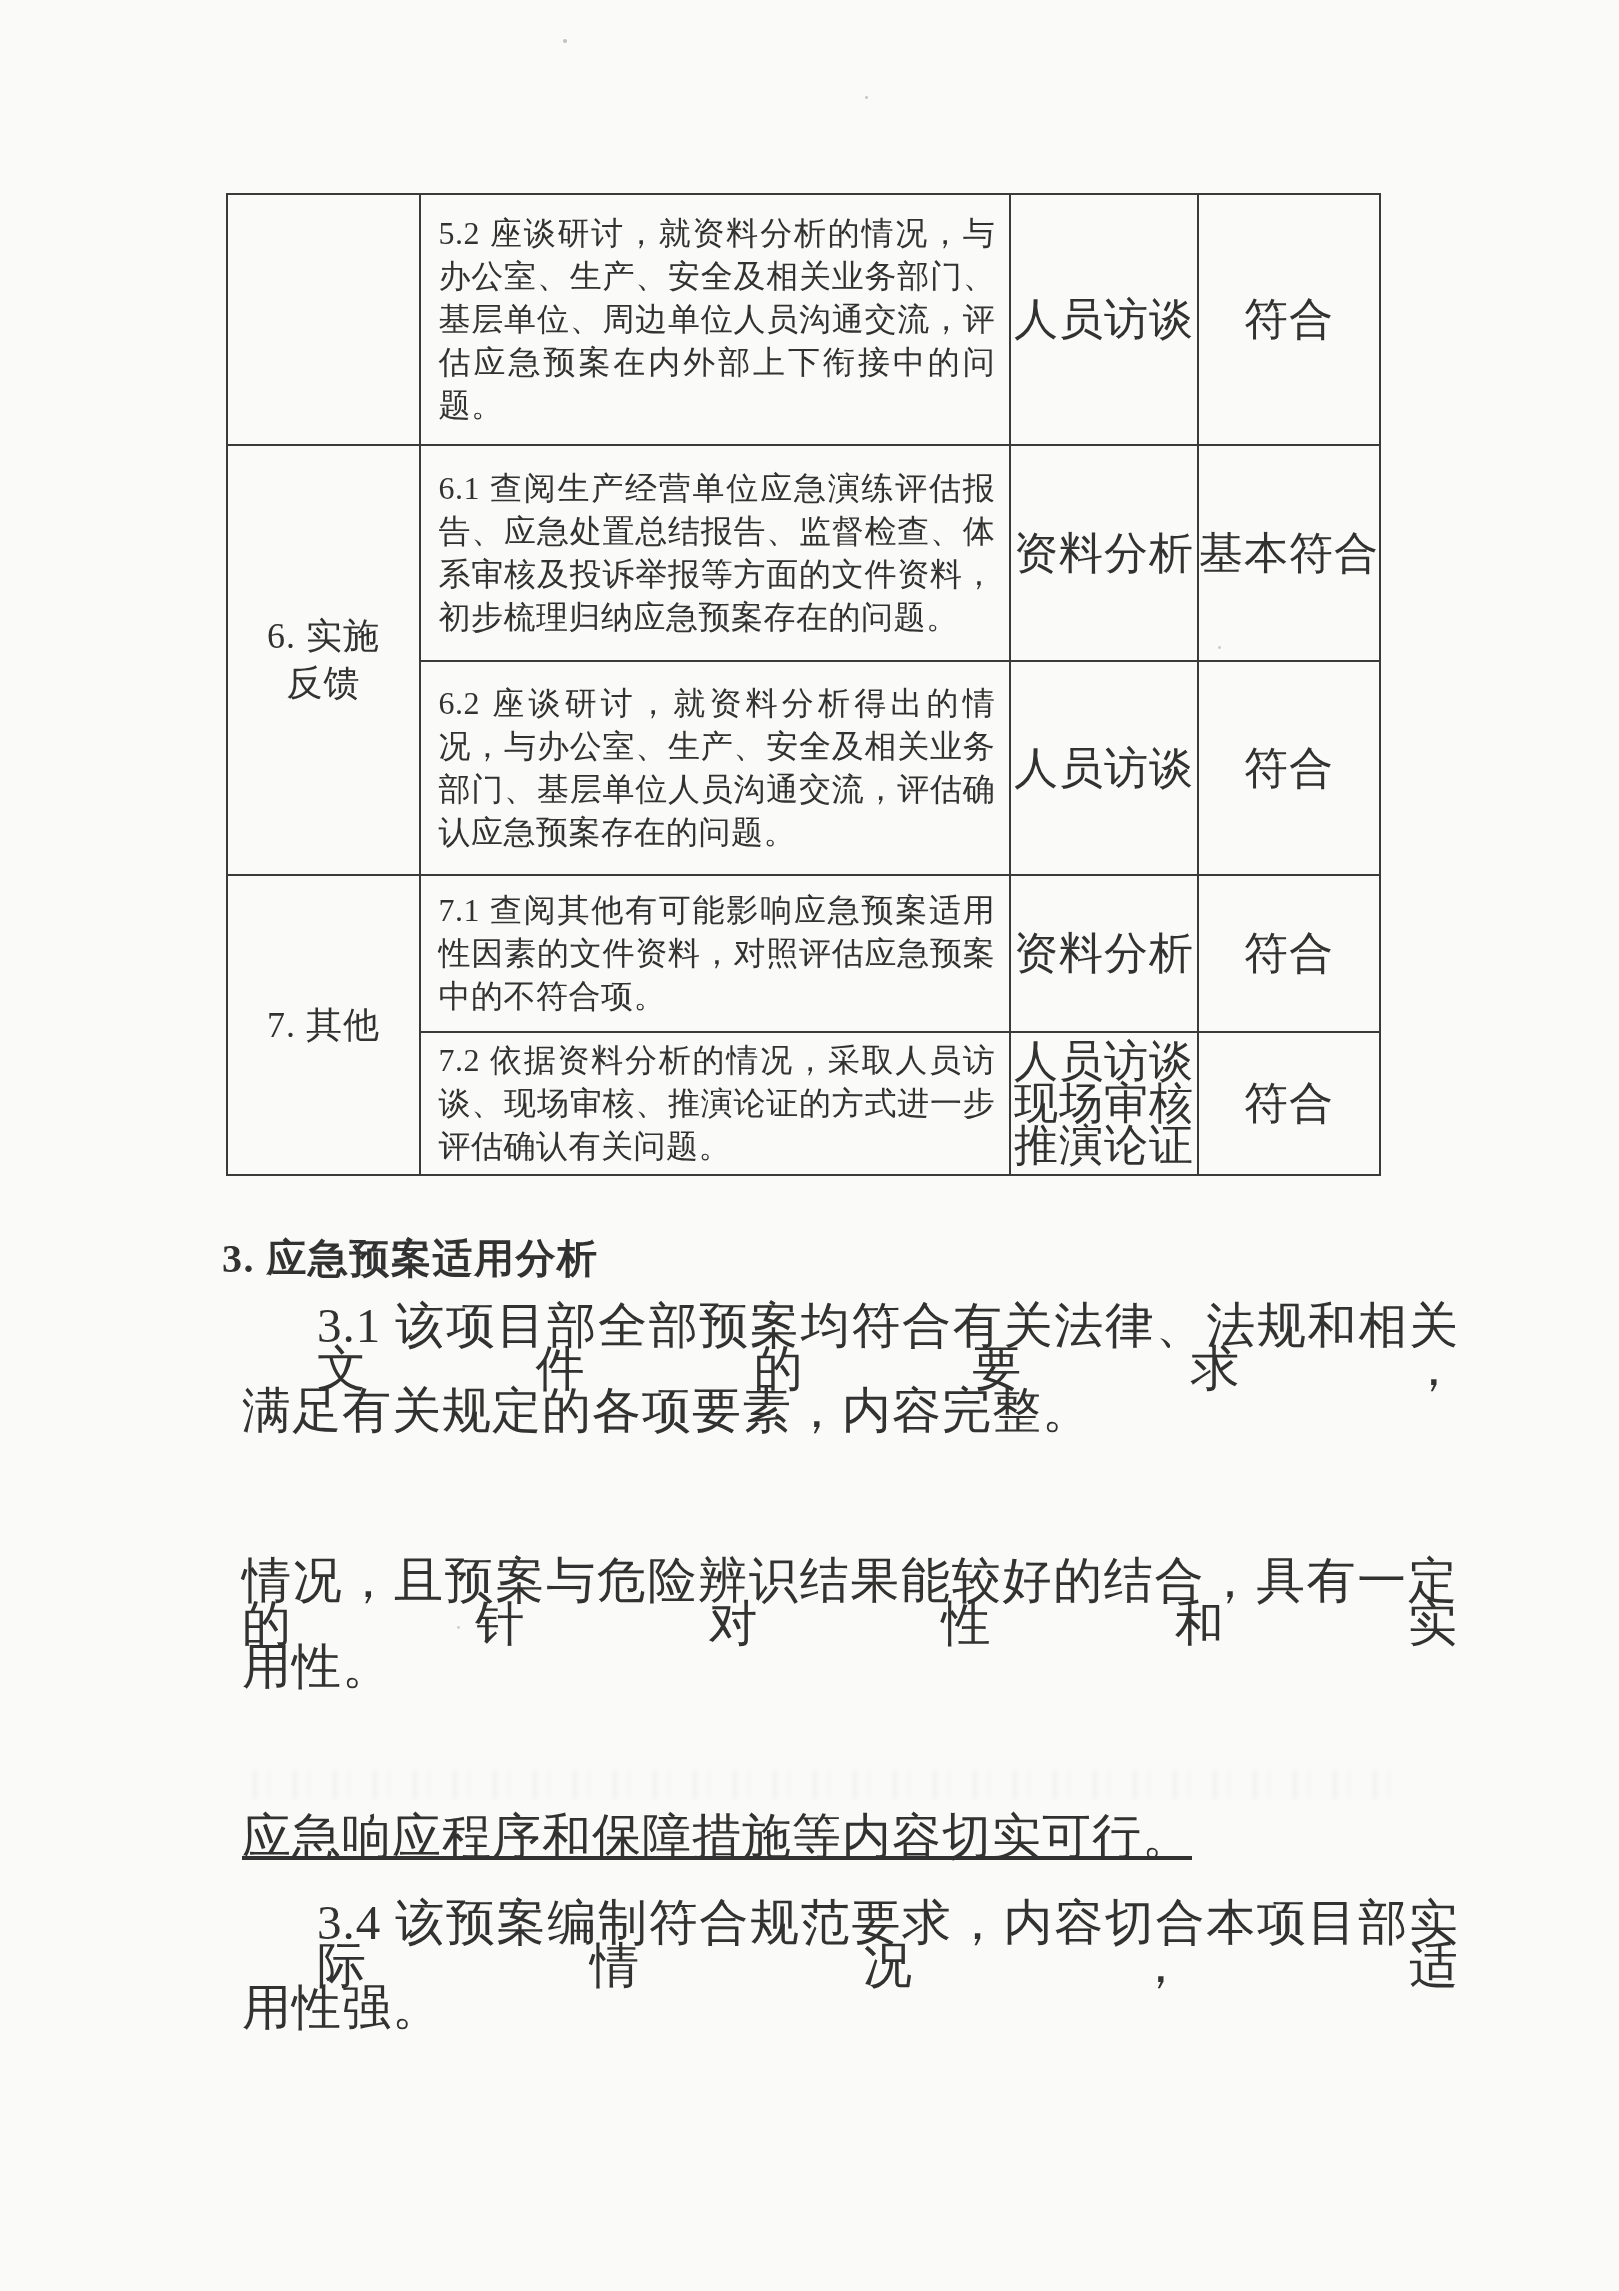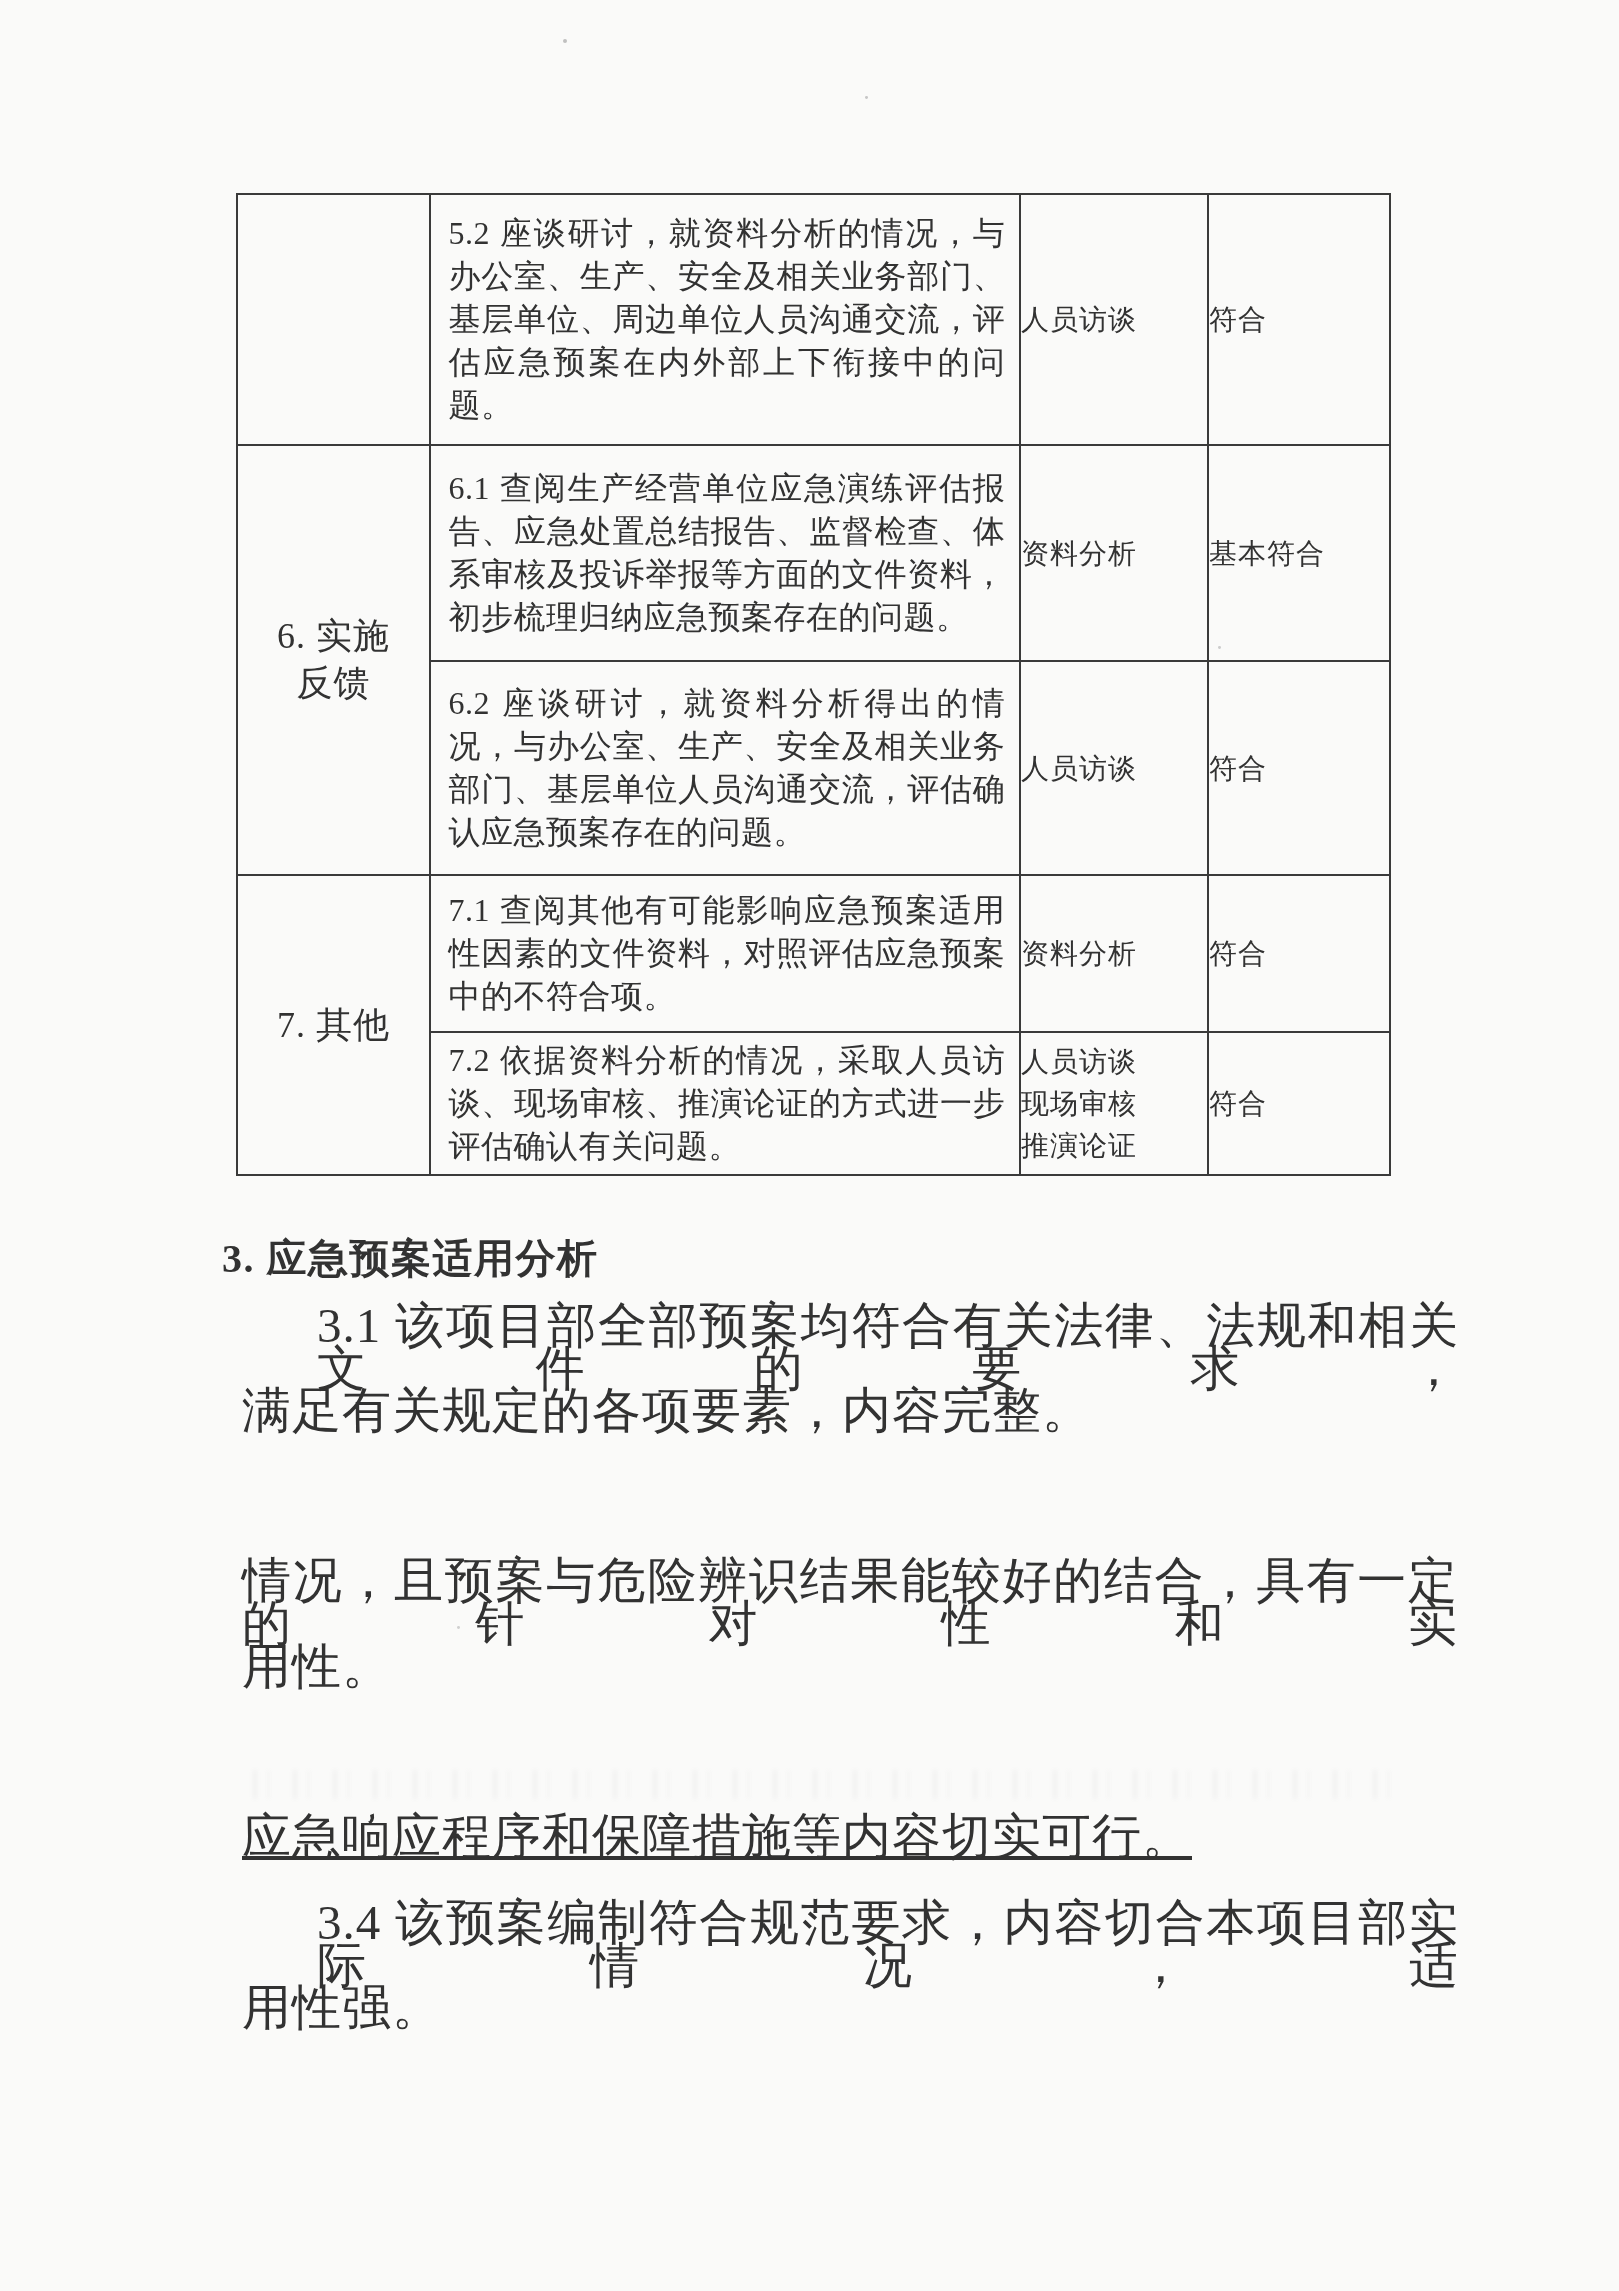--- a/index.html
+++ b/index.html
@@ -22,21 +22,21 @@
   .ghost {
     position:absolute; top:1770px; left:253px; width:1157px; height:29px;
     opacity:.38; filter:blur(2.2px);
     background:repeating-linear-gradient(90deg,
       rgba(140,140,140,.22) 0 3.9px, rgba(0,0,0,0) 3.9px 13.7px,
       rgba(150,150,150,.14) 13.7px 16.7px, rgba(0,0,0,0) 16.7px 40px);
   }
 
   
   table.eval {
-    position:absolute; left:236px; top:193px;
+    position:absolute; left:226px; top:193px;
     width:1154px;
     border-collapse:collapse; table-layout:fixed;
   }
   table.eval td {
     border:2.9px solid #3a3a3a;
     vertical-align:middle;
     padding:0;
     overflow:hidden;
   }
   col.c1 { width:193px; } col.c2 { width:590px; }
@@ -53,22 +53,22 @@
     font-size:36px; line-height:47px;
     letter-spacing:1px;
   }
   .cellpara {
     font-size:32px; line-height:43px;
     letter-spacing:0.5px;
     text-align:justify;
     padding:0 13.7px 0 17.6px;
   }
   td.mid {
-    text-align:left;
-    font-size:28px; line-height:43px;
+    text-align:center;
+    font-size:44px; line-height:43px;
     letter-spacing:1px;
   }
   .mlines div { line-height:42px; }
 
   
   .heading {
     position:absolute; left:222px; top:1235px;
     font-size:40px; line-height:47px;
     font-weight:bold; letter-spacing:1.5px;text-align:center;
   }

